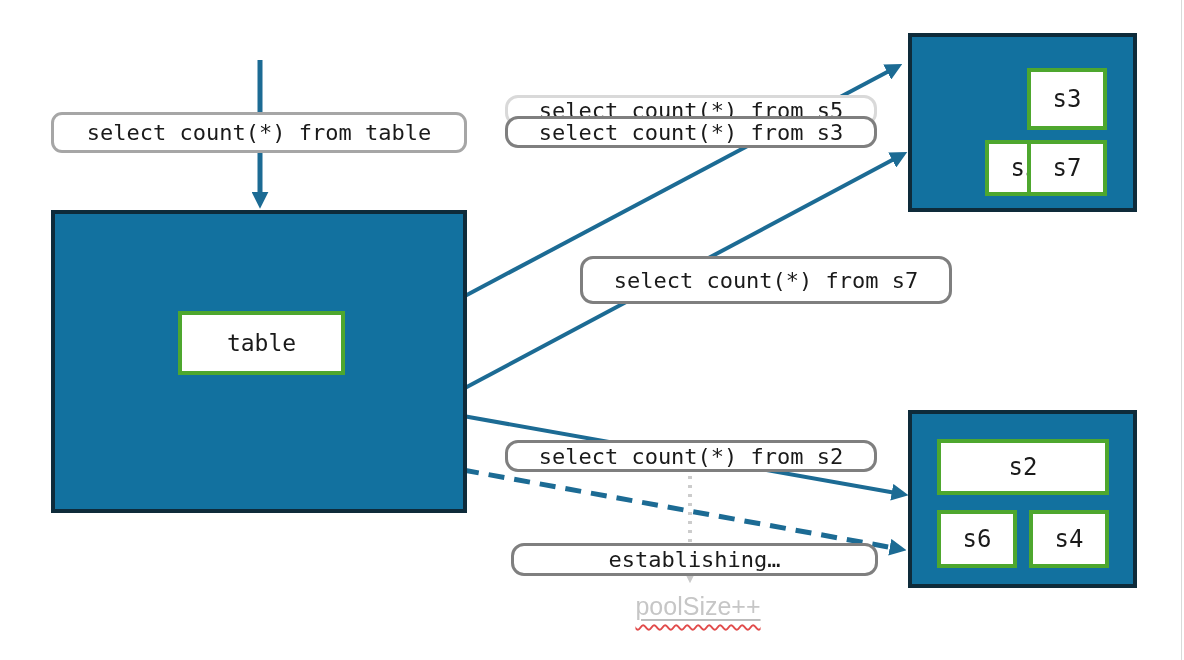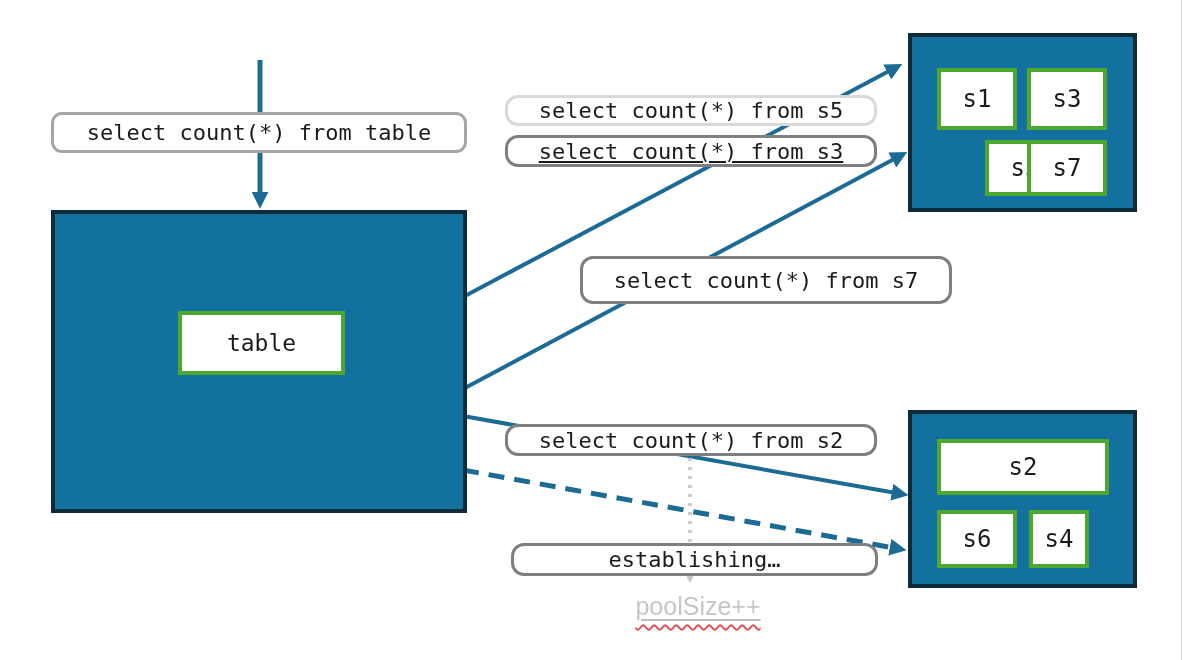--- a/index.html
+++ b/index.html
@@ -66,59 +66,56 @@
 
   <div class="abs z2 tealbox" style="left:51px;top:210px;width:416px;height:303px;">
     <div class="abs shard" style="left:123px;top:97px;width:167px;height:64px;font-size:23px;">
       <span>table</span>
     </div>
   </div>
 
   <div class="abs z2 pill light" style="left:505px;top:95px;width:372px;height:31px;">
     <span>select count(*) from s5</span>
   </div>
-  <div class="abs z2 pill" style="left:505px;top:135px;width:372px;height:32px;text-decoration:underline;">
+  <div class="abs z2 pill" style="left:505px;top:116px;width:372px;height:32px;">
     <span>select count(*) from s3</span>
   </div>
 
   <div class="abs z2 pill" style="left:580px;top:256px;width:372px;height:48px;">
     <span>select count(*) from s7</span>
   </div>
 
-  <div class="abs z2 pill" style="left:505px;top:424px;width:372px;height:32px;">
+  <div class="abs z2 pill" style="left:505px;top:440px;width:372px;height:32px;">
     <span>select count(*) from s2</span>
   </div>
 
   <div class="abs z2 pill" style="left:511px;top:513px;width:367px;height:33px;margin-top:30px;">
     <span>establishing…</span>
   </div>
 
   <div class="abs z2 tealbox" style="left:908px;top:33px;width:229px;height:179px;">
-    <div class="abs shard" style="left:25px;top:31px;width:80px;height:62px;">
-      <span>s1</span>
-    </div>
     <div class="abs shard" style="left:115px;top:31px;width:80px;height:62px;">
       <span>s3</span>
     </div>
     <div class="abs shard" style="left:25px;top:103px;width:80px;height:56px;margin-left:48px;">
       <span>s5</span>
     </div>
     <div class="abs shard" style="left:115px;top:103px;width:80px;height:56px;">
       <span>s7</span>
     </div>
   </div>
 
   <div class="abs z2 tealbox" style="left:908px;top:410px;width:229px;height:178px;">
     <div class="abs shard" style="left:25px;top:25px;width:172px;height:56px;">
       <span>s2</span>
     </div>
     <div class="abs shard" style="left:25px;top:96px;width:80px;height:58px;">
       <span>s6</span>
     </div>
-    <div class="abs shard" style="left:117px;top:96px;width:60px;height:58px;">
+    <div class="abs shard" style="left:117px;top:96px;width:80px;height:58px;">
       <span>s4</span>
     </div>
   </div>
 
   <div class="abs z2 pool-wrap" style="left:690px;top:592px;transform:translateX(-50%);margin-left:8px;">
     <span class="pool-inner">poolSize++</span>
   </div>
 
   <div class="abs page-edge" style="left:1181px;top:0;width:1px;height:660px;"></div>
 </div>

